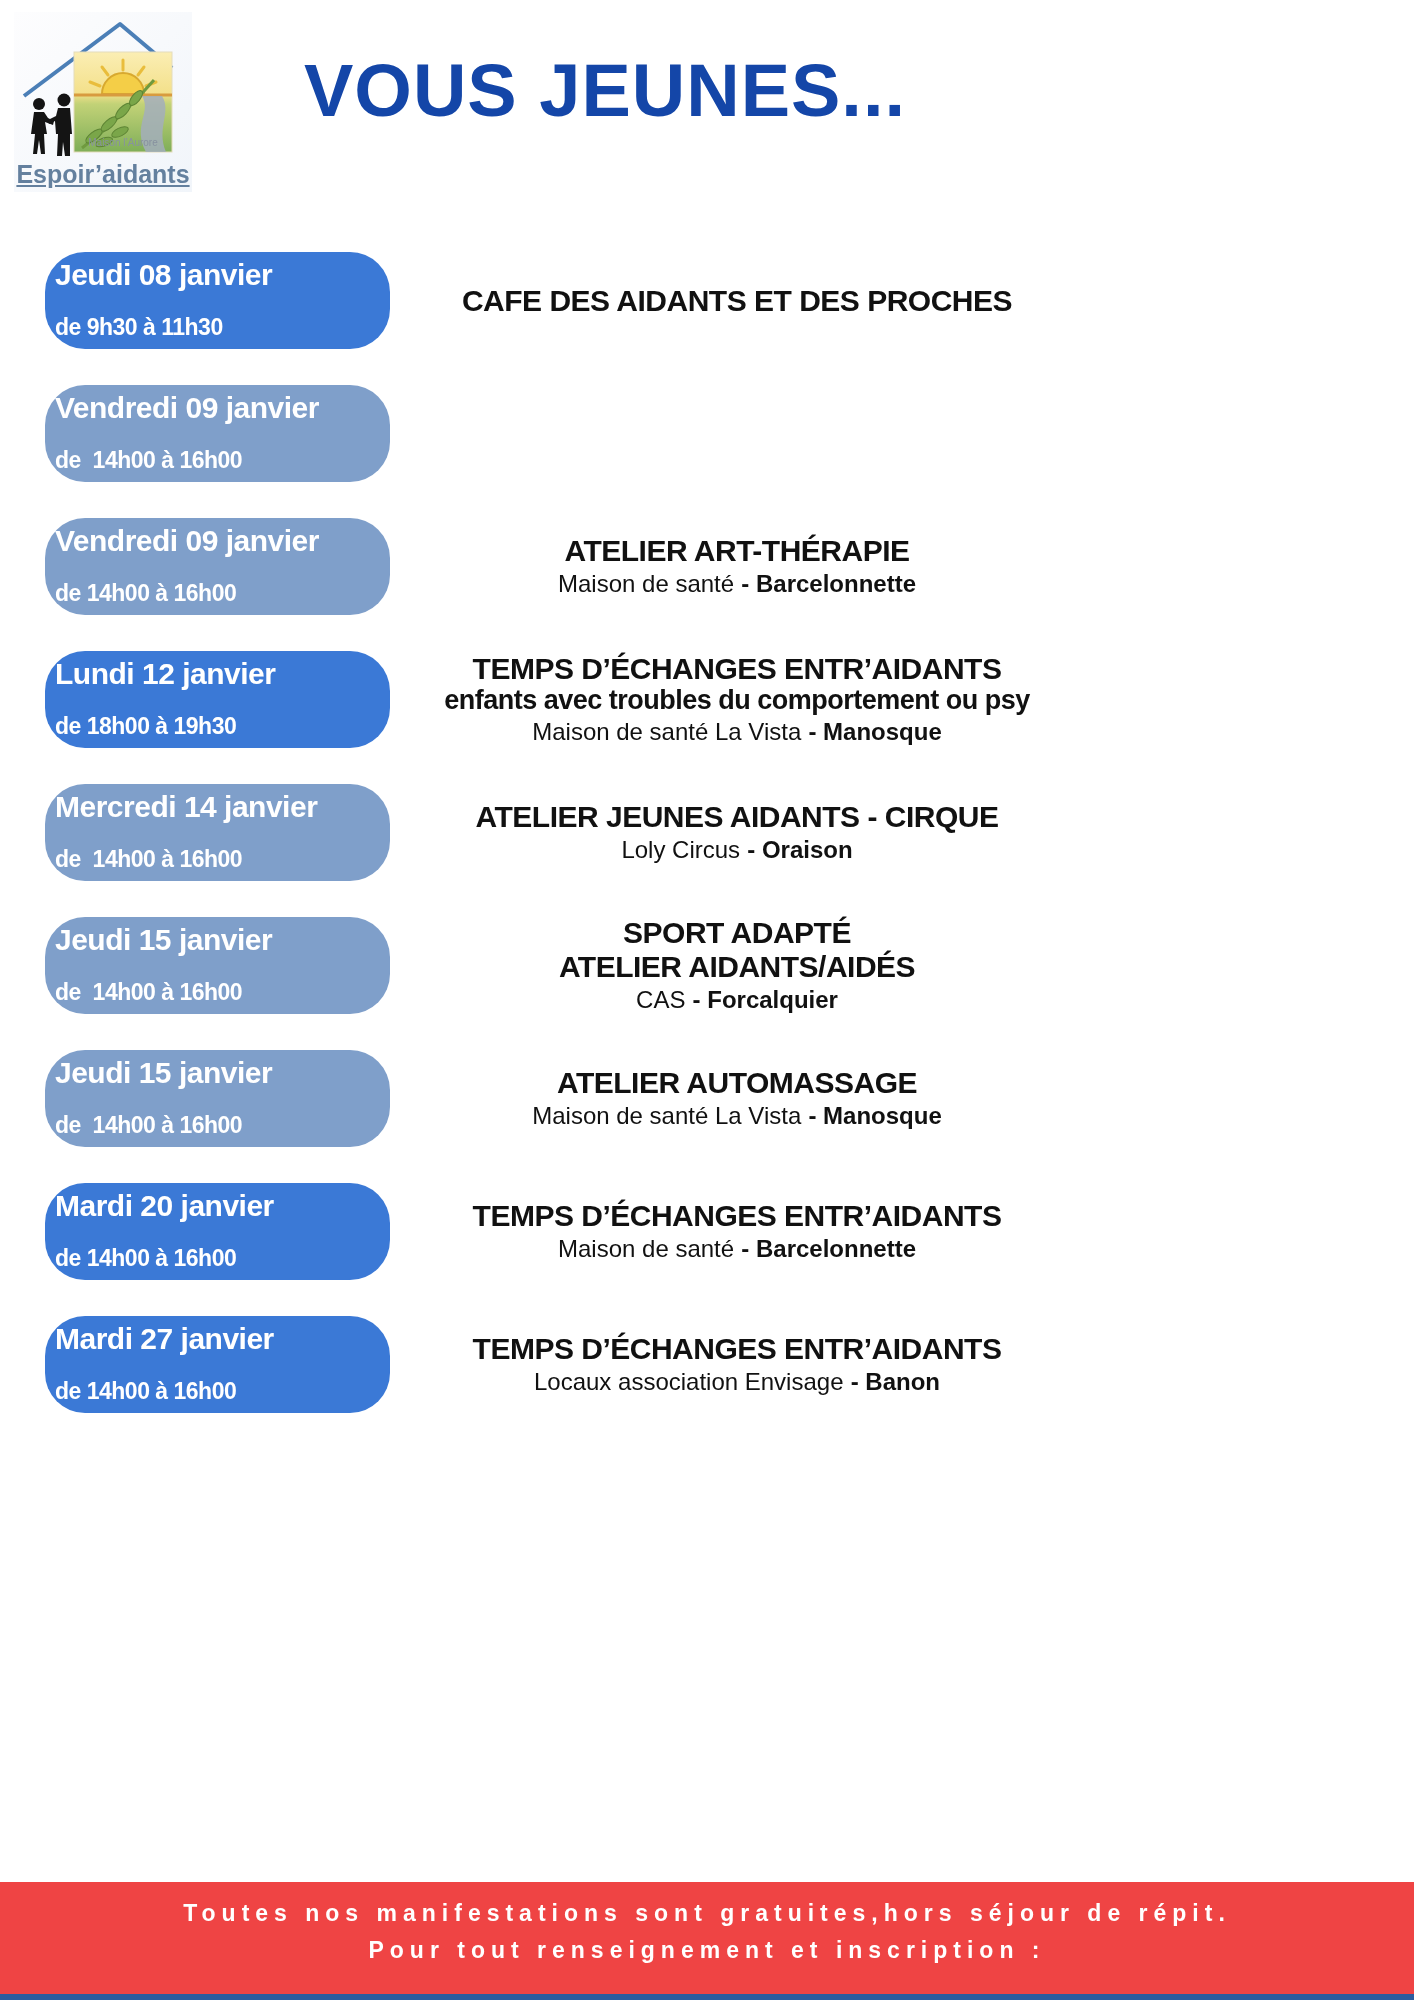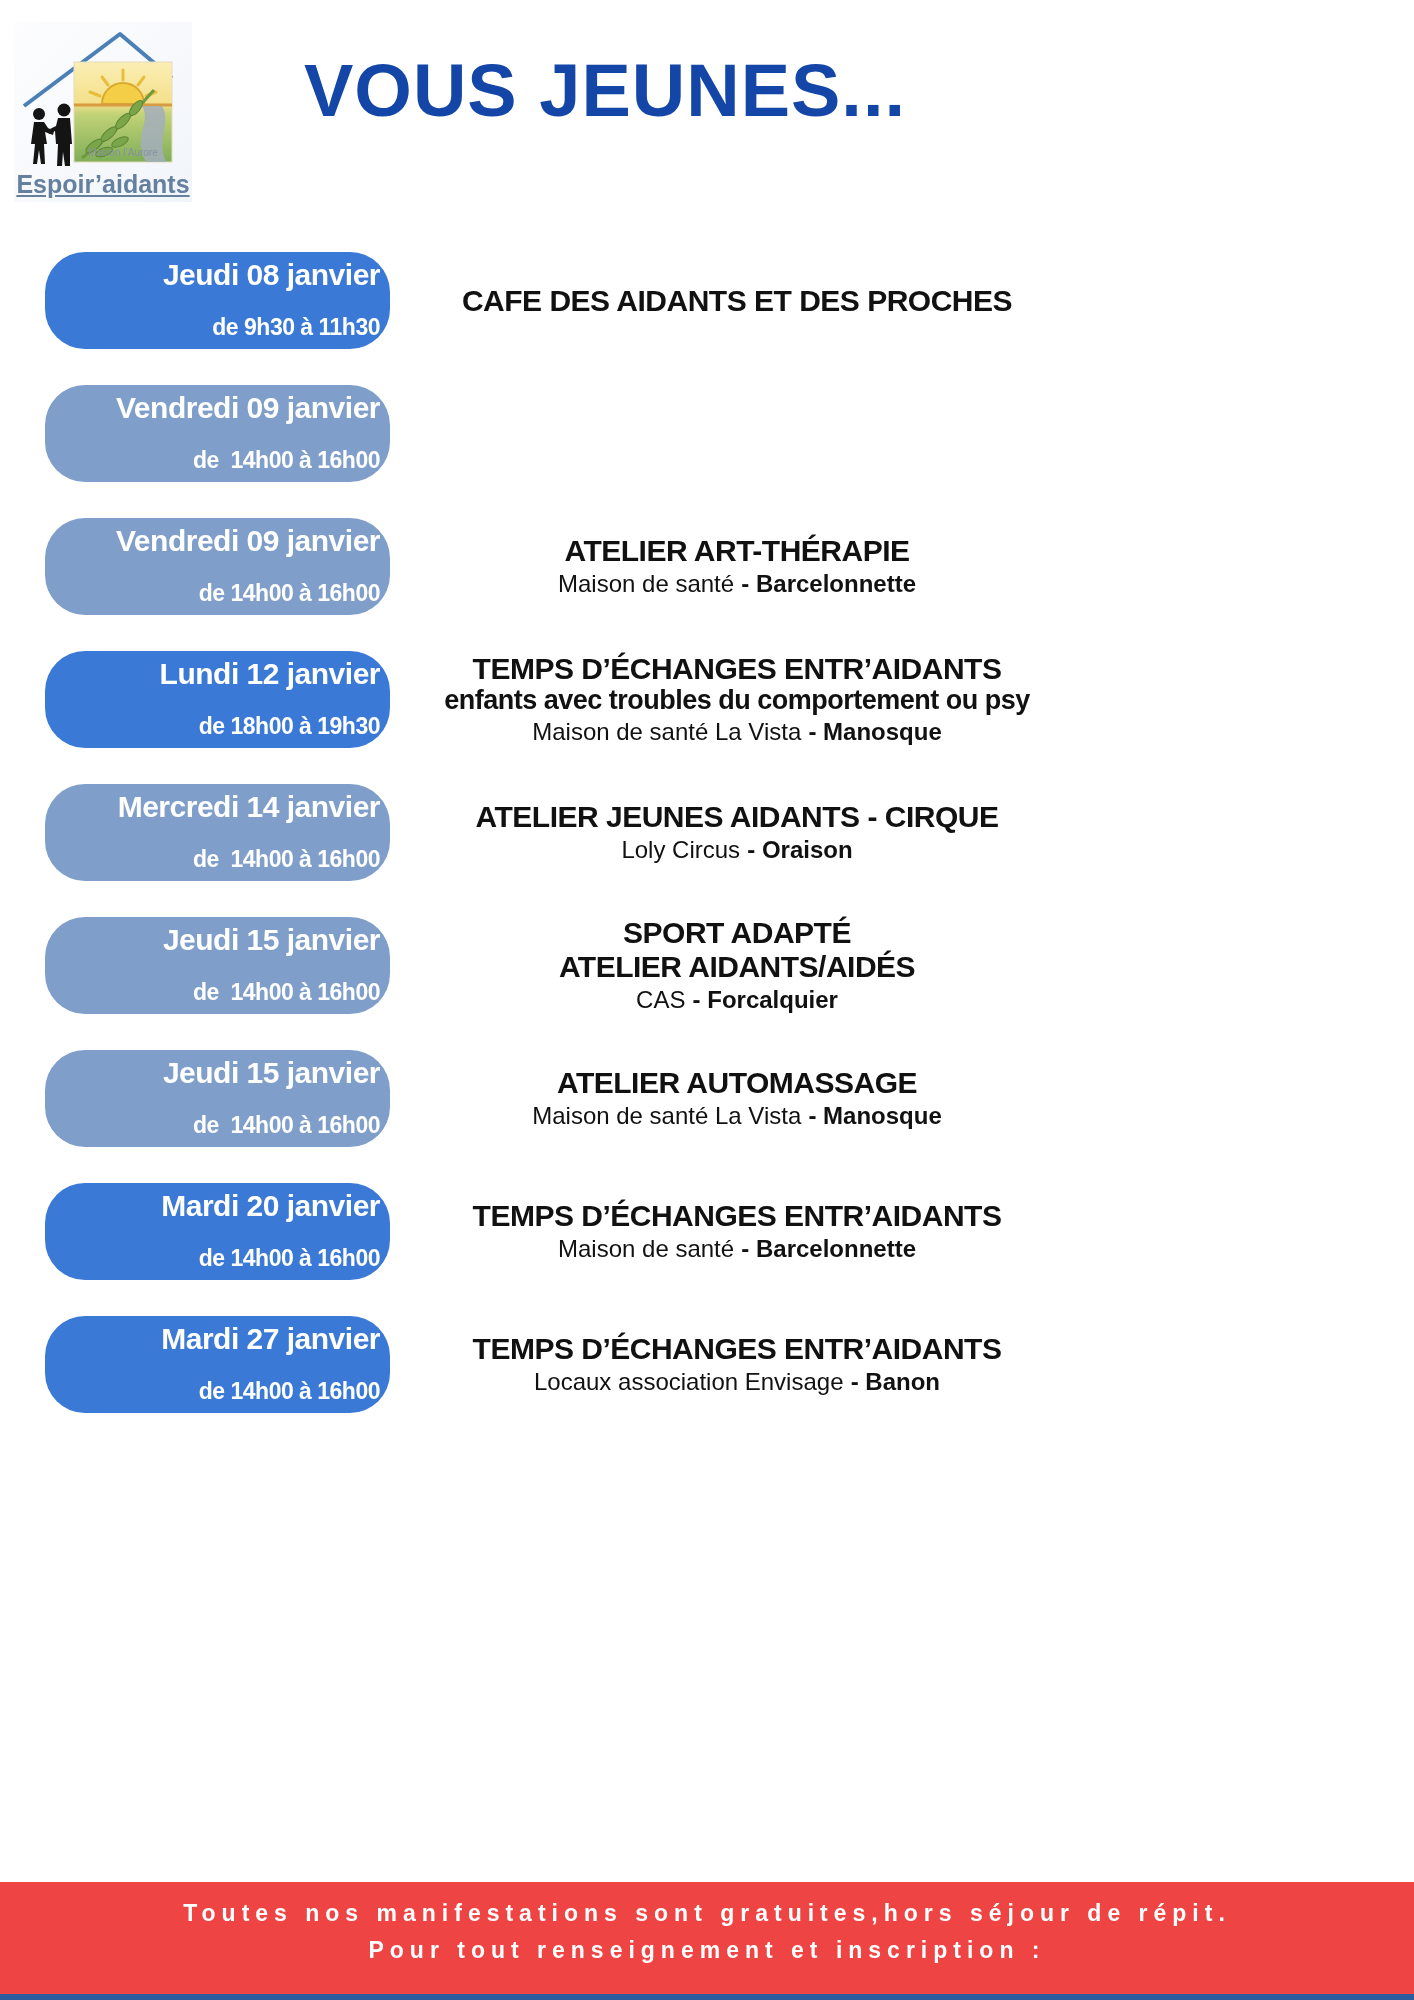--- a/index.html
+++ b/index.html
@@ -8,21 +8,21 @@
     position: relative;
     width: 1414px; height: 2000px;
     margin: 0 auto;
     background: #ffffff;
     overflow: hidden;
   }
 
   
   .header { position: relative; height: 190px; }
   .logo {
-    position: absolute; left: 14px; top: 22px;
+    position: absolute; left: 14px; top: 12px;
     width: 178px; height: 180px;
     background: linear-gradient(135deg, #fdfdfe 0%, #f1f5fa 100%);
     text-align: center;
   }
   .logo-name {
     font-weight: bold; font-size: 25px; color: #64809e;
     letter-spacing: 0px; margin-top: -4px; text-decoration: underline;
   }
   .page-title {
     position: absolute; left: 265px; top: 48px;
@@ -30,21 +30,21 @@
     font-size: 74px; font-weight: 800; color: #1446a8;
     letter-spacing: 1px; white-space: nowrap;
   }
 
   
   .events { padding-top: 44px; }
   .event-row { display: flex; align-items: center; height: 133px; }
   .pill {
     width: 345px; min-height: 78px; margin-left: 45px;
     border-radius: 40px;
-    display: flex; flex-direction: column; justify-content: center; align-items: flex-end;
+    display: flex; flex-direction: column; justify-content: center; align-items: flex-start;
     color: #ffffff; flex-shrink: 0;
     padding: 6px 10px;
   }
   .pill.bright { background: #3b79d6; }
   .pill.light  { background: #7f9fca; }
   .pill-date { font-size: 30px; font-weight: bold; letter-spacing: -0.5px; line-height: 1.15; }
   .pill-time { font-size: 23px; font-weight: bold; letter-spacing: -0.5px; white-space: pre; line-height: 1.3; margin-top: 20px; }
 
   .details { flex: 1; margin-right: 330px; text-align: center; color: #111; }
   .event-title { font-size: 30px; font-weight: bold; letter-spacing: -0.5px; line-height: 1.12; }

